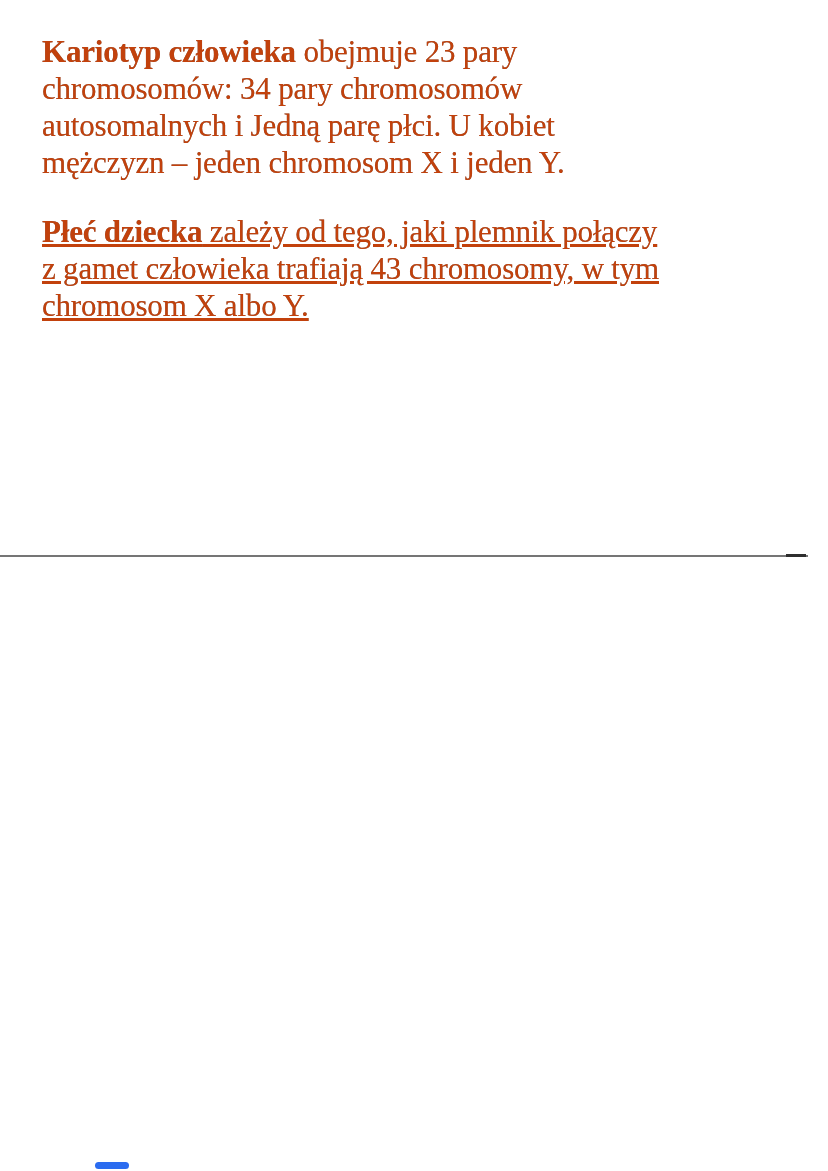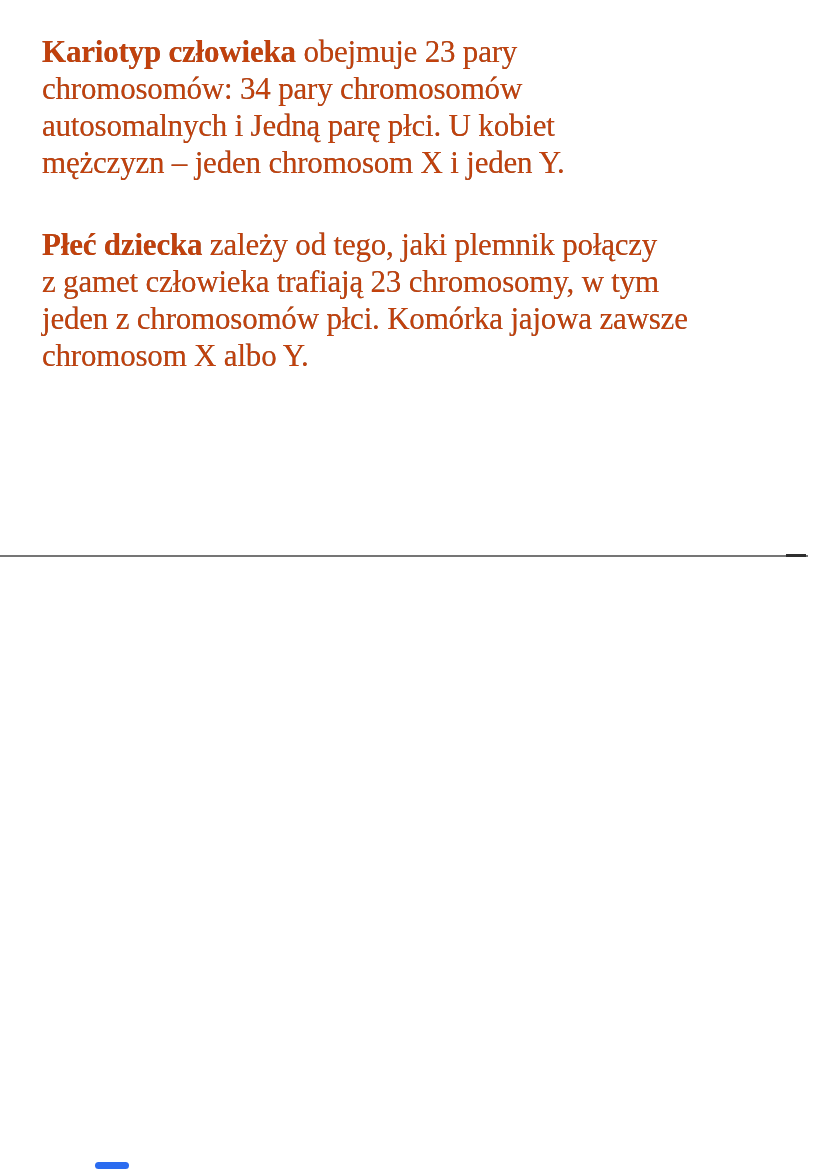--- a/index.html
+++ b/index.html
@@ -19,21 +19,21 @@
     left: 42px;
     top: 33px;
     width: 760px;
     color: #c2410c;
     font-size: 31px;
     line-height: 37px;
     letter-spacing: -0.2px;
     text-shadow: 0 0 0.6px rgba(20,20,20,0.55);
   }
   .para { margin: 0; }
-  .para + .para { margin-top: 45px; }
+  .para + .para { margin-top: 32px; text-decoration: underline; }
   .line { white-space: nowrap; }
   .b { font-weight: bold; }
   .divider {
     position: absolute;
     left: 0;
     top: 555px;
     width: 808px;
     height: 2px;
     background: #757575;
   }
@@ -62,22 +62,21 @@
 
   <div class="para">
     <div class="line"><span class="b">Kariotyp człowieka</span><span> obejmuje 23 pary</span></div>
     <div class="line"><span>chromosomów: 34 pary chromosomów</span></div>
     <div class="line"><span>autosomalnych i Jedną parę płci. U kobiet</span></div>
     <div class="line"><span>mężczyzn – jeden chromosom X i jeden Y.</span></div>
   </div>
 
   <div class="para">
     <div class="line"><span class="b">Płeć dziecka</span><span> zależy od tego, jaki plemnik połączy</span></div>
-    <div class="line"><span>z gamet człowieka trafiają 23 chromosomy, w tym</span></div>
-    <div class="line"><span>jeden z chromosomów płci. Komórka jajowa zawsze</span></div>
+    <div class="line"><span>z gamet człowieka trafiają 43 chromosomy, w tym</span></div>
     <div class="line"><span>chromosom X albo Y.</span></div>
   </div>
 
 </div>
 
 <div class="divider">
   <div class="divider-cap"></div>
 </div>
 
 <div class="blue-bar"></div>

